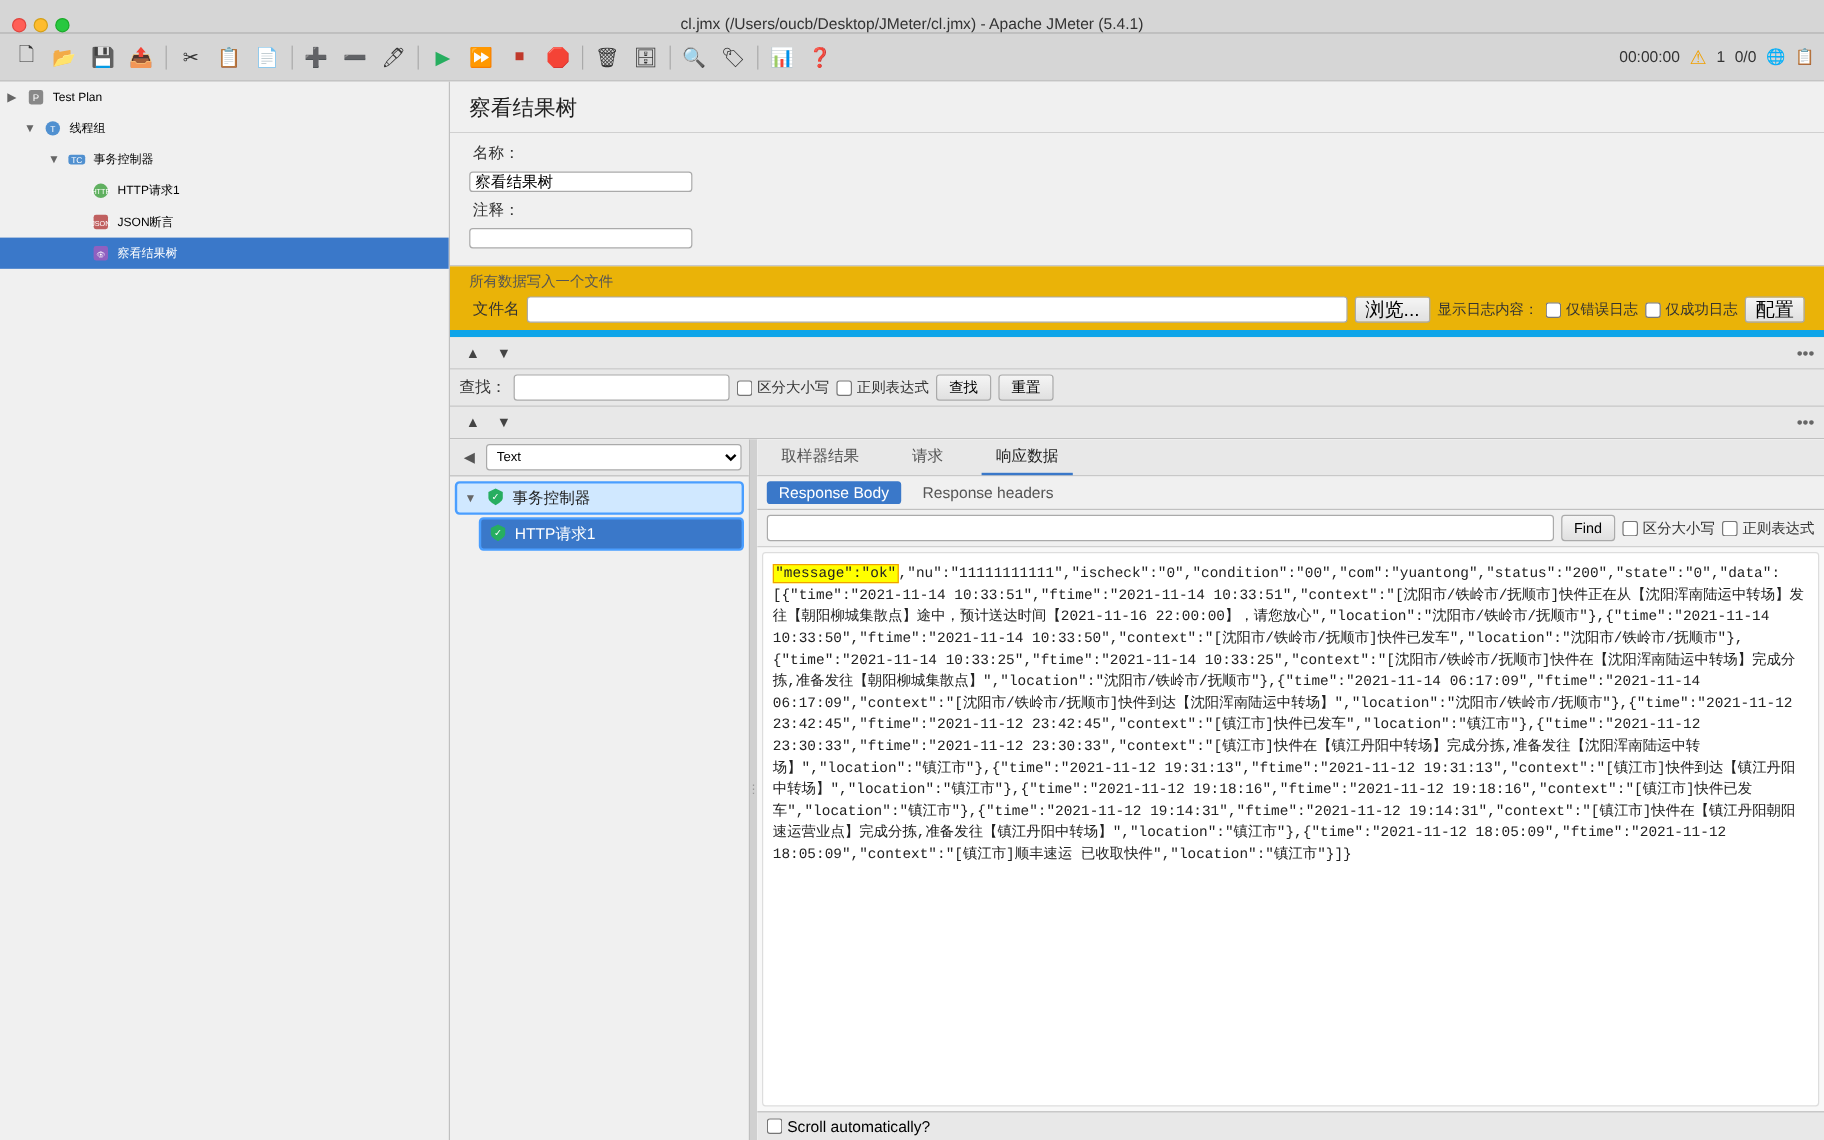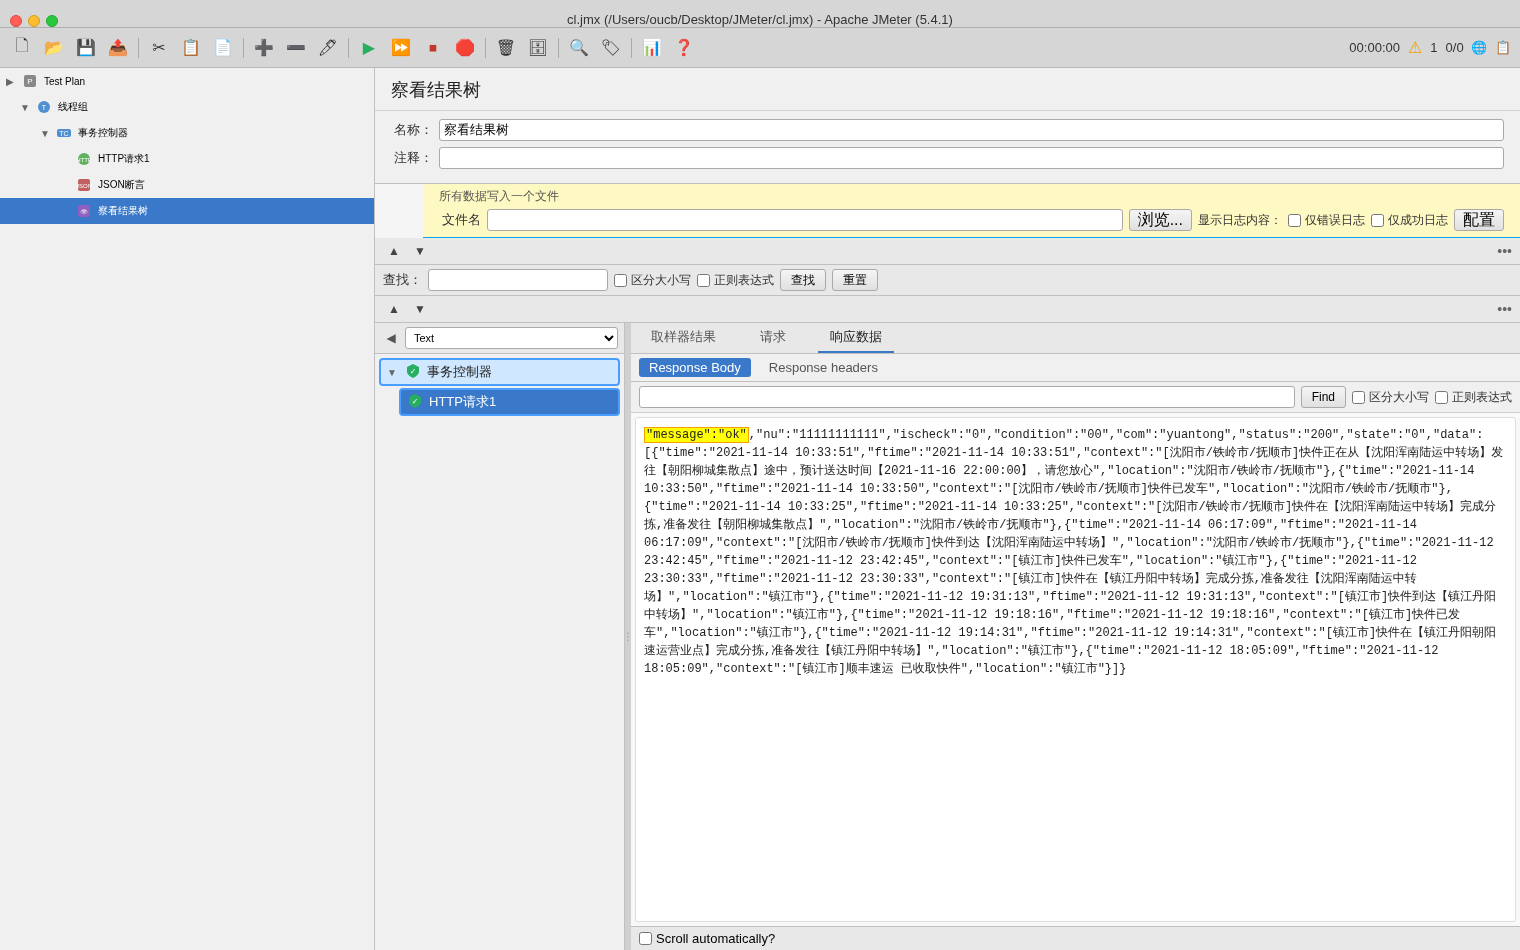--- a/index.html
+++ b/index.html
@@ -143,23 +143,24 @@
     }
 
     
     .form-area {
       background: #f0f0f0;
       padding: 8px 16px;
       border-bottom: 1px solid #c0c0c0;
     }
     .form-row {
       display: flex;
-      align-items: center;
+      align-items: flex-start;
       margin-bottom: 6px;
       gap: 6px;
+      flex-direction: column;
     }
     .form-label {
       width: 42px;
       font-size: 13px;
       color: #333;
       text-align: right;
       flex-shrink: 0;
     }
     .form-input {
       flex: 1;
@@ -167,24 +168,23 @@
       border: 1px solid #aaa;
       border-radius: 3px;
       padding: 0 4px;
       font-size: 13px;
       background: white;
       outline: none;
     }
 
     
     .file-section {
-      background: #fef9c3;
+      background: #eab308;
       padding: 4px 16px 6px;
-      border-bottom: 1px solid #0ea5e9;
-      margin-left: 48px;
+      border-bottom: 6px solid #0ea5e9;
     }
     .file-section-title {
       font-size: 12px;
       color: #555;
       margin-bottom: 4px;
     }
     .file-row {
       display: flex;
       align-items: center;
       gap: 6px;

